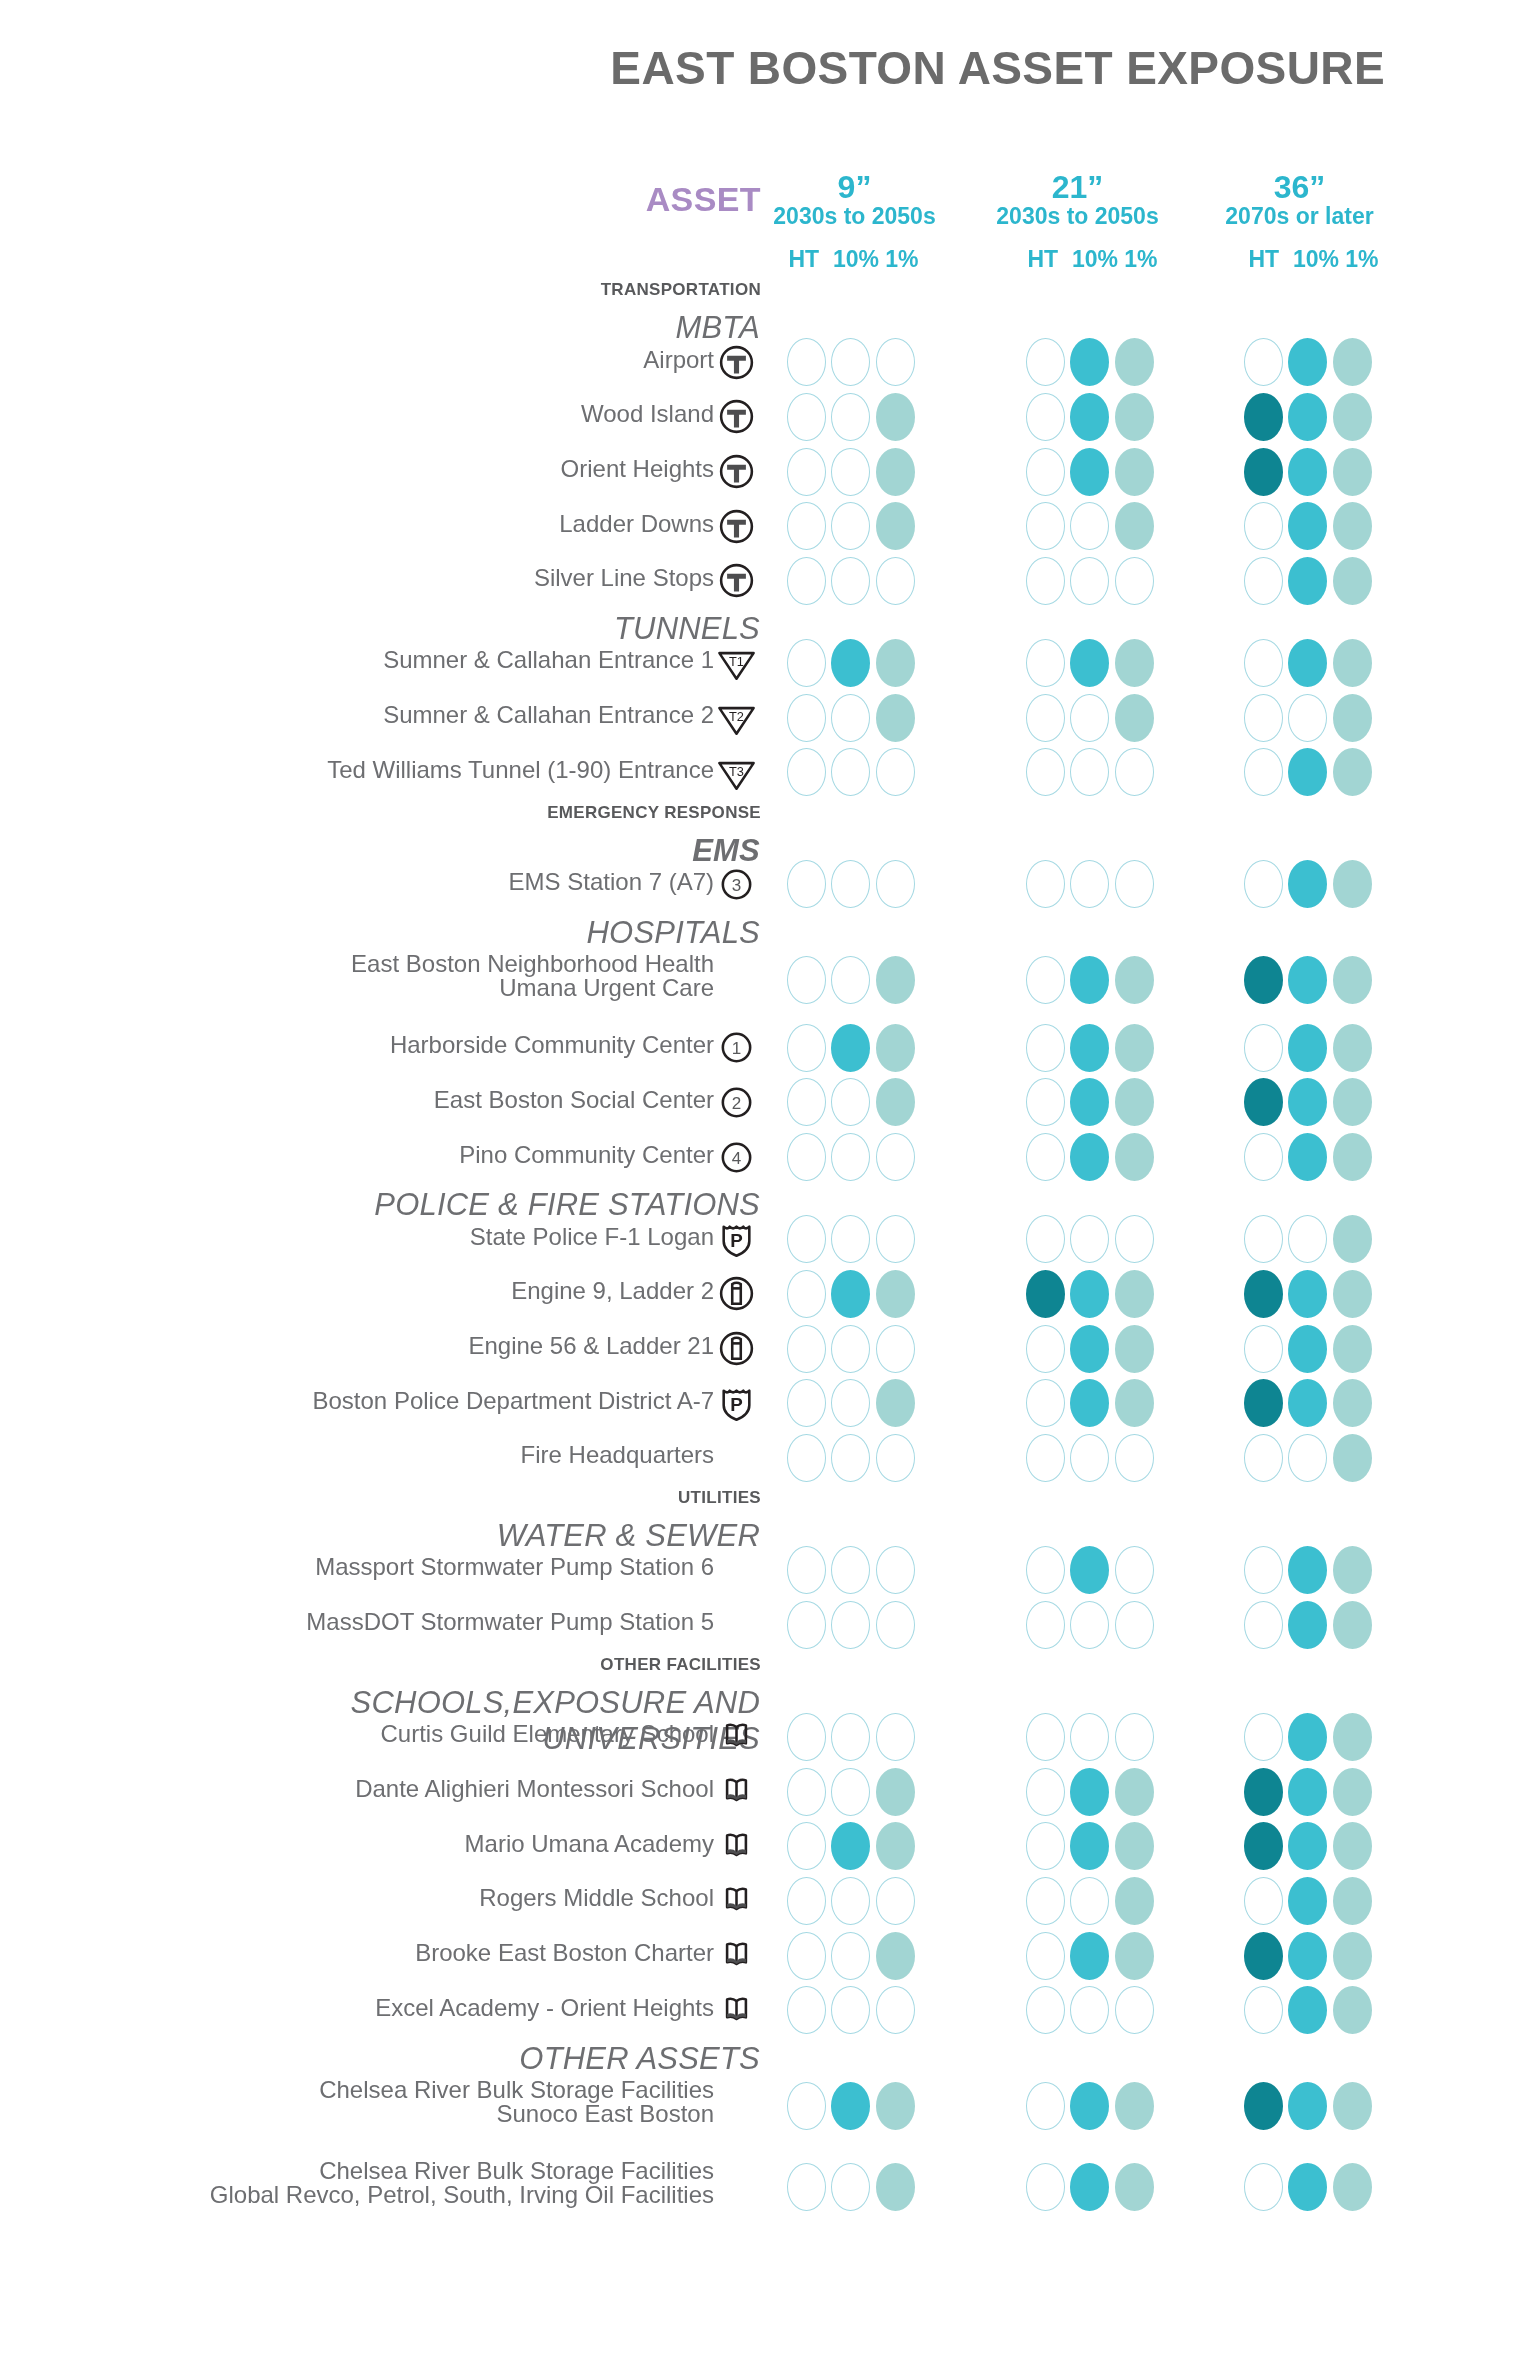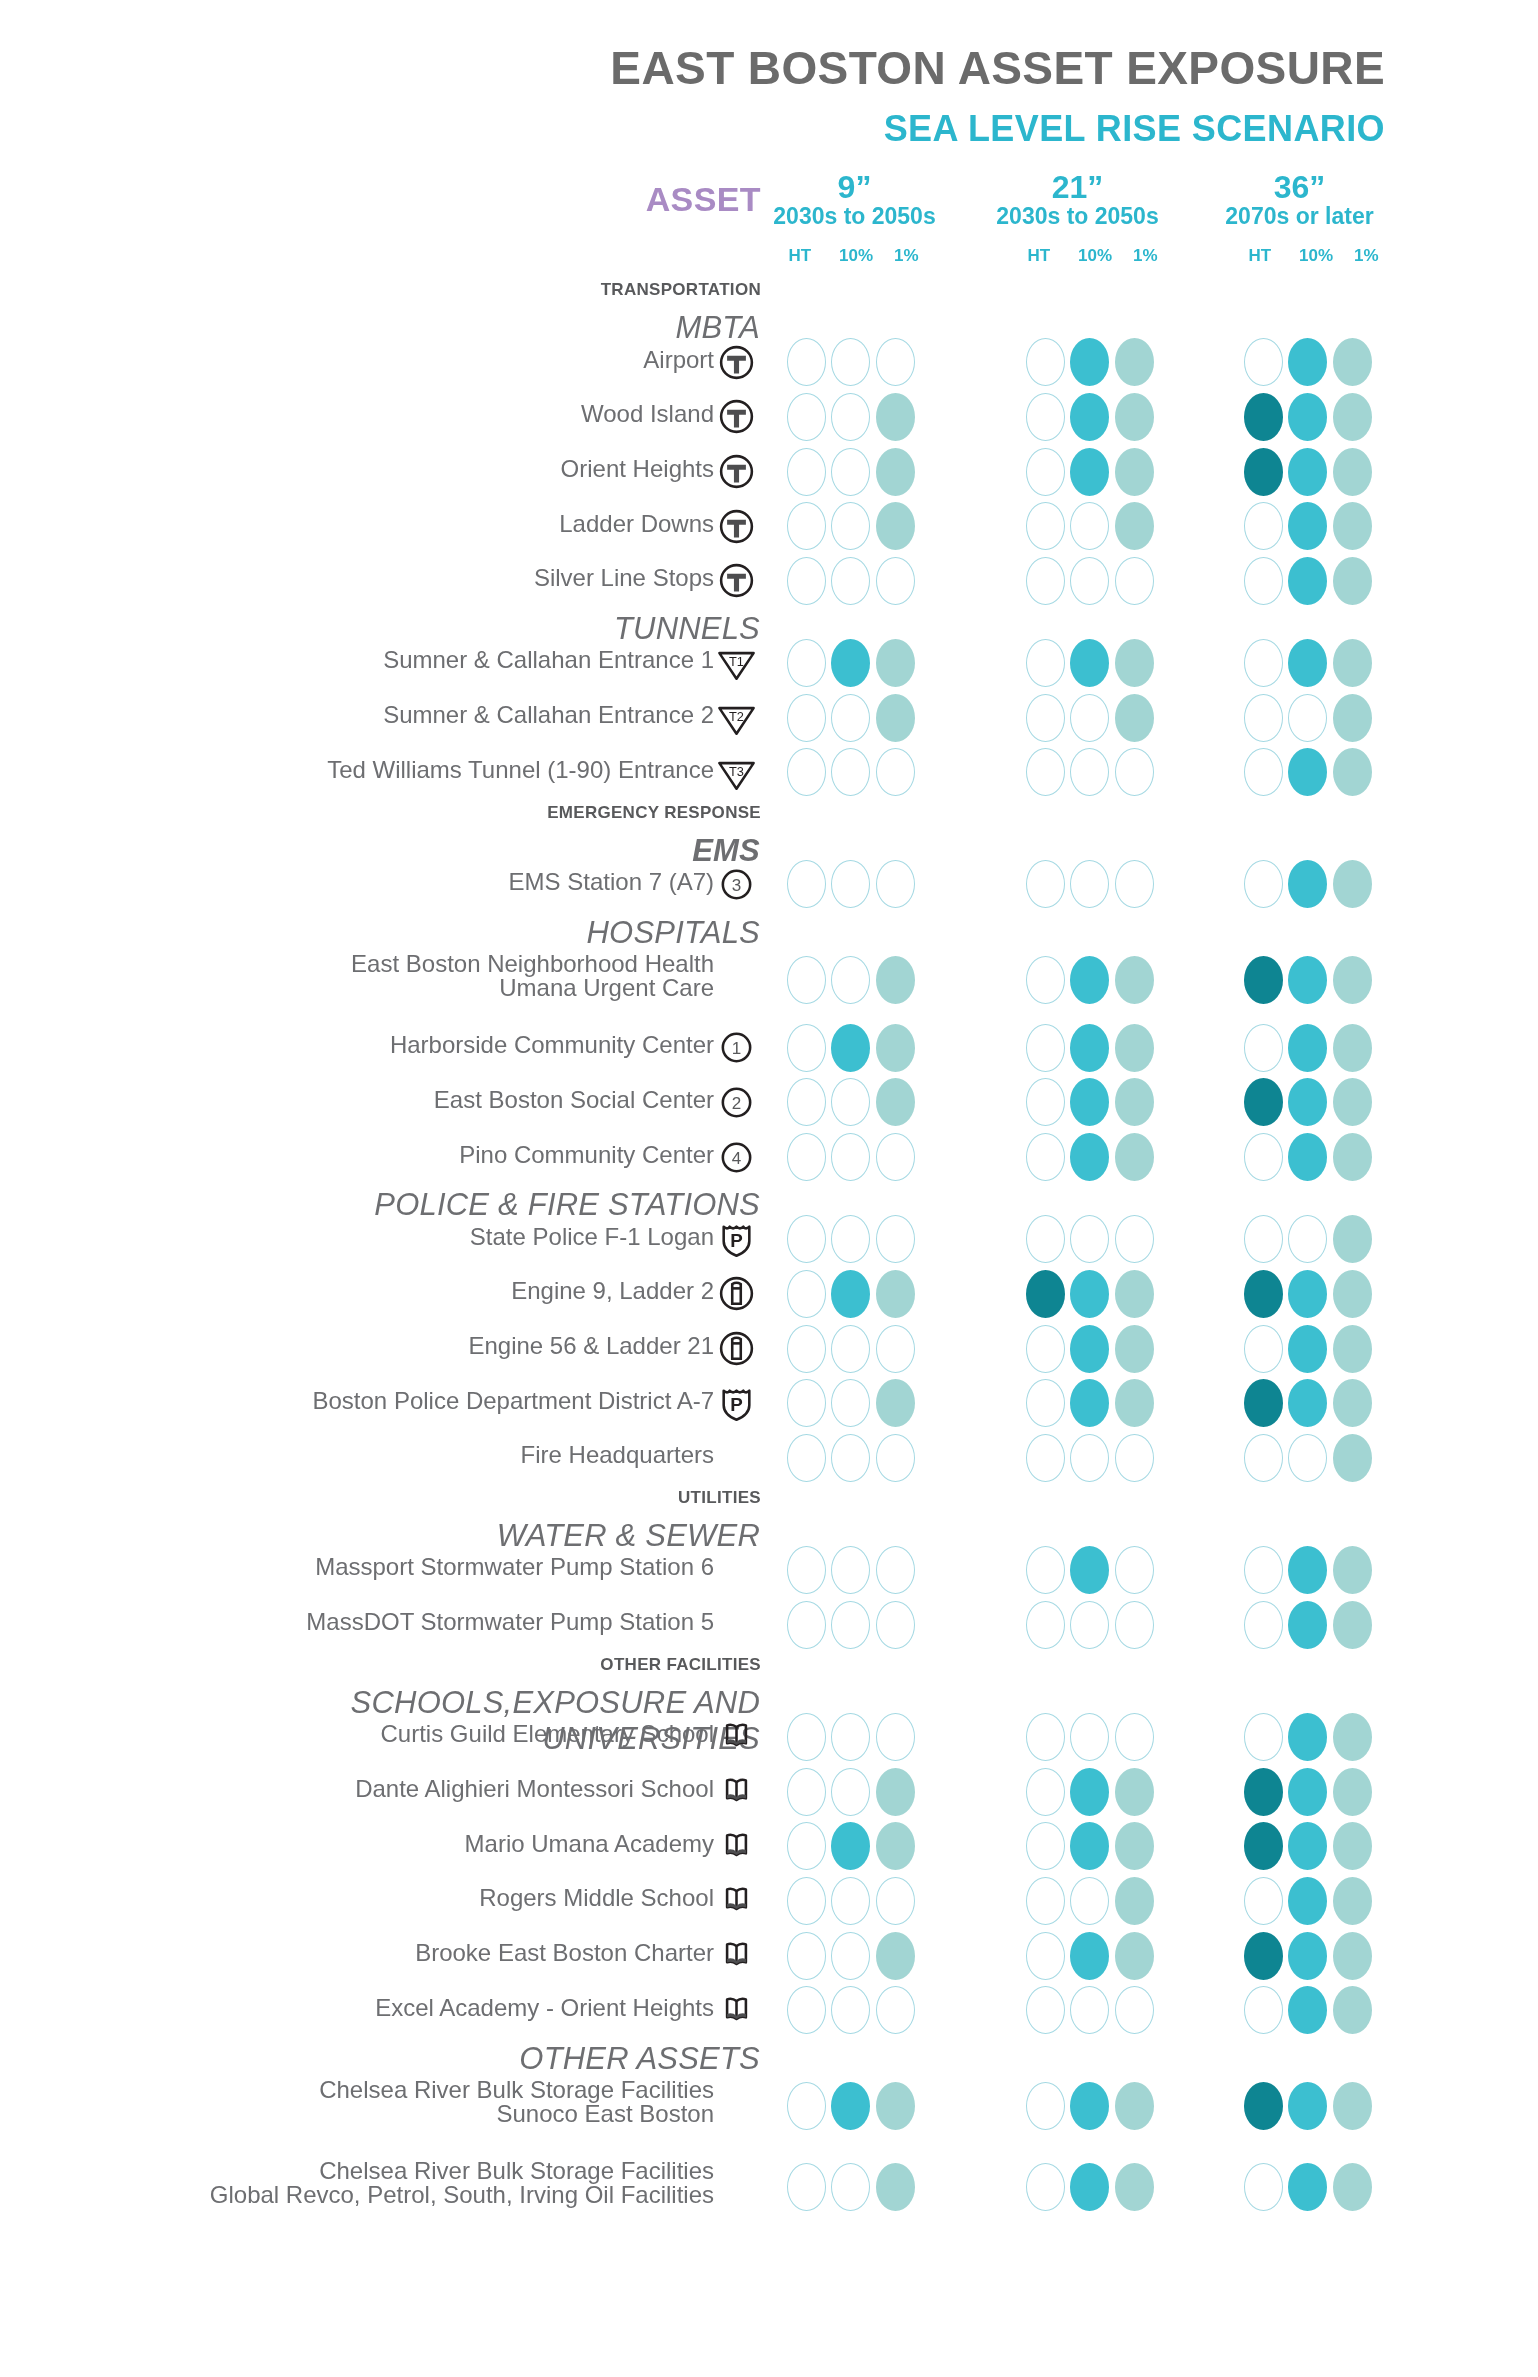--- a/index.html
+++ b/index.html
@@ -37,21 +37,21 @@
     position:absolute;
     text-align:center;
     color:#2cb6cd;
   }
   .scen-head .rise{font-size:32px;font-weight:bold;line-height:1.02;}
   .scen-head .years{font-size:23px;font-weight:bold;line-height:1.12;white-space:nowrap;}
   .sub-head{
     position:absolute;
     text-align:center;
     color:#2cb6cd;
-    font-size:17px;font-weight:bold;
+    font-size:23px;font-weight:bold;
     white-space:nowrap;
   }
   .sub-head span{display:inline-block;}
   .sub-head .ht{width:41px;text-align:left;}
   .sub-head .p10{width:53px;text-align:center;}
   .sub-head .p1{width:36px;text-align:right;}
 
   
   .sec-head{
     position:absolute;left:342px;width:419px;
@@ -95,21 +95,20 @@
   .dot.dark{background:#0e8592;}
   .dot.mid{background:#3cbfd0;}
   .dot.light{background:#a2d5d3;}
 </style>
 </head>
 <body>
 
 <div class="page">
 
   <div class="title-main">EAST BOSTON ASSET EXPOSURE</div>
-  <div class="title-sub">SEA LEVEL RISE SCENARIO</div>
 
   <div class="asset-label">ASSET</div>
 
   <div class="scen-head" style="left:752px;top:171px;width:205px;">
     <div class="rise">9”</div>
     <div class="years">2030s to 2050s</div>
   </div>
   <div class="scen-head" style="left:975px;top:171px;width:205px;">
     <div class="rise">21”</div>
     <div class="years">2030s to 2050s</div>

